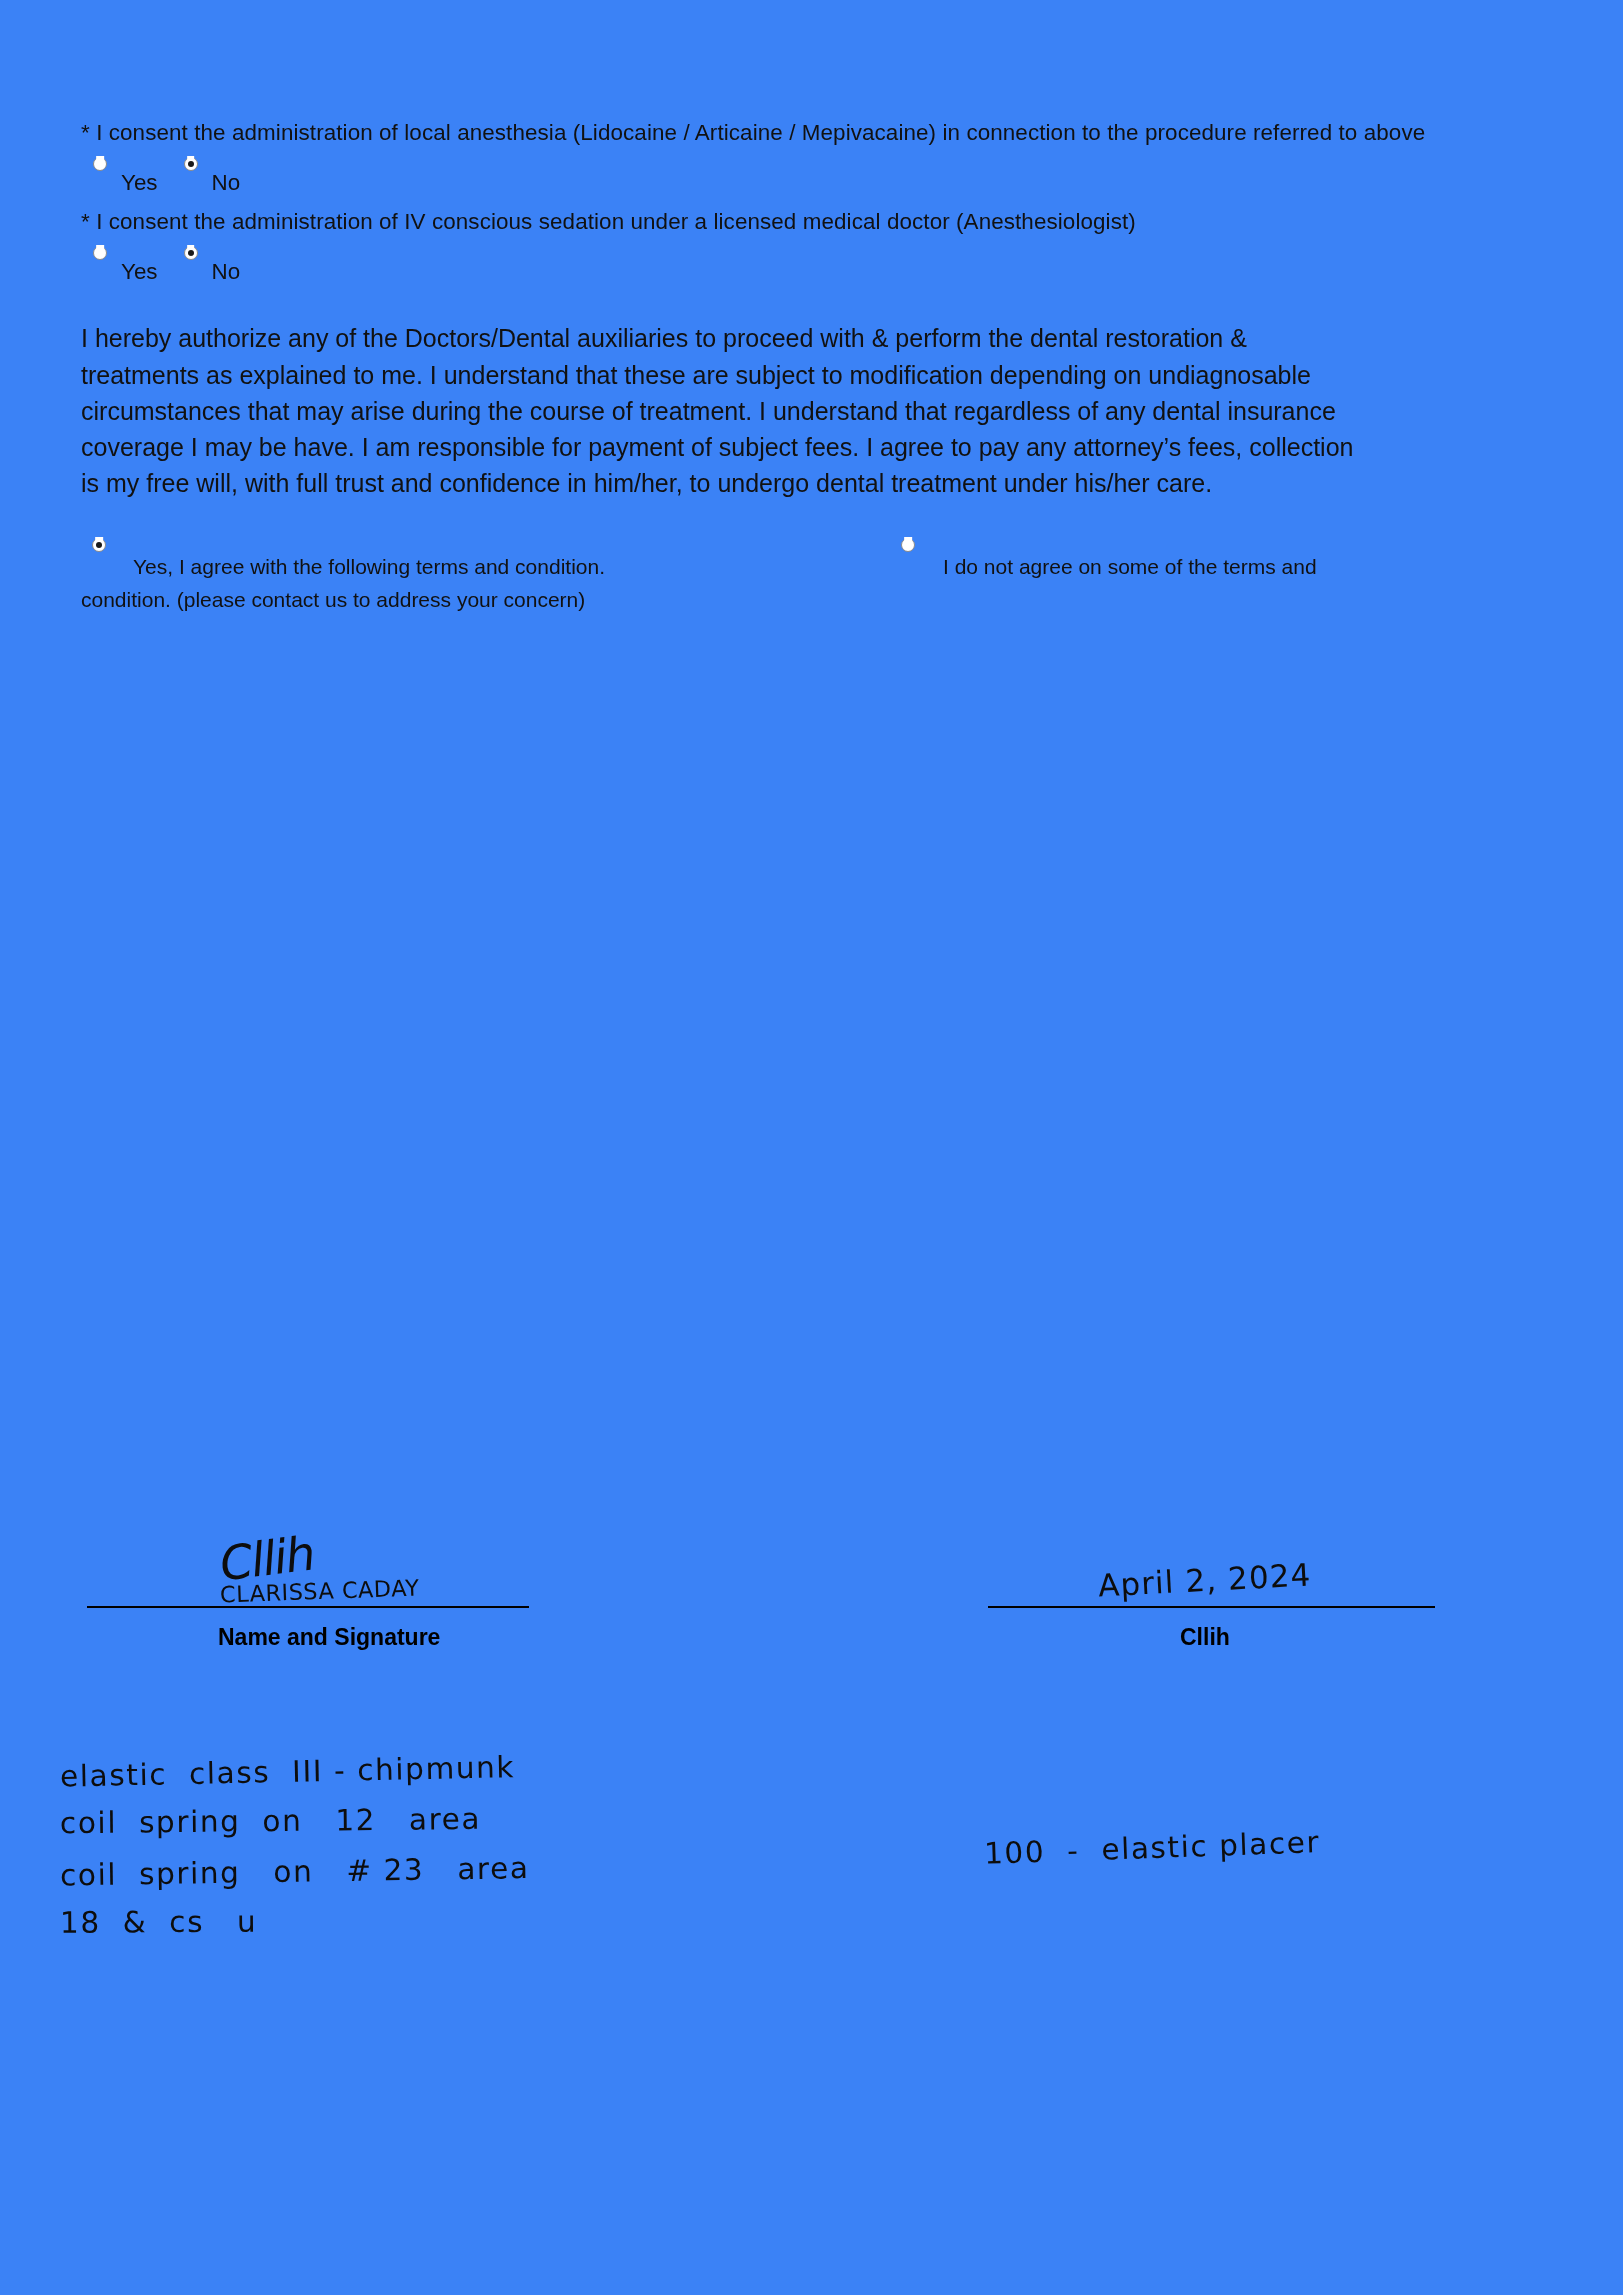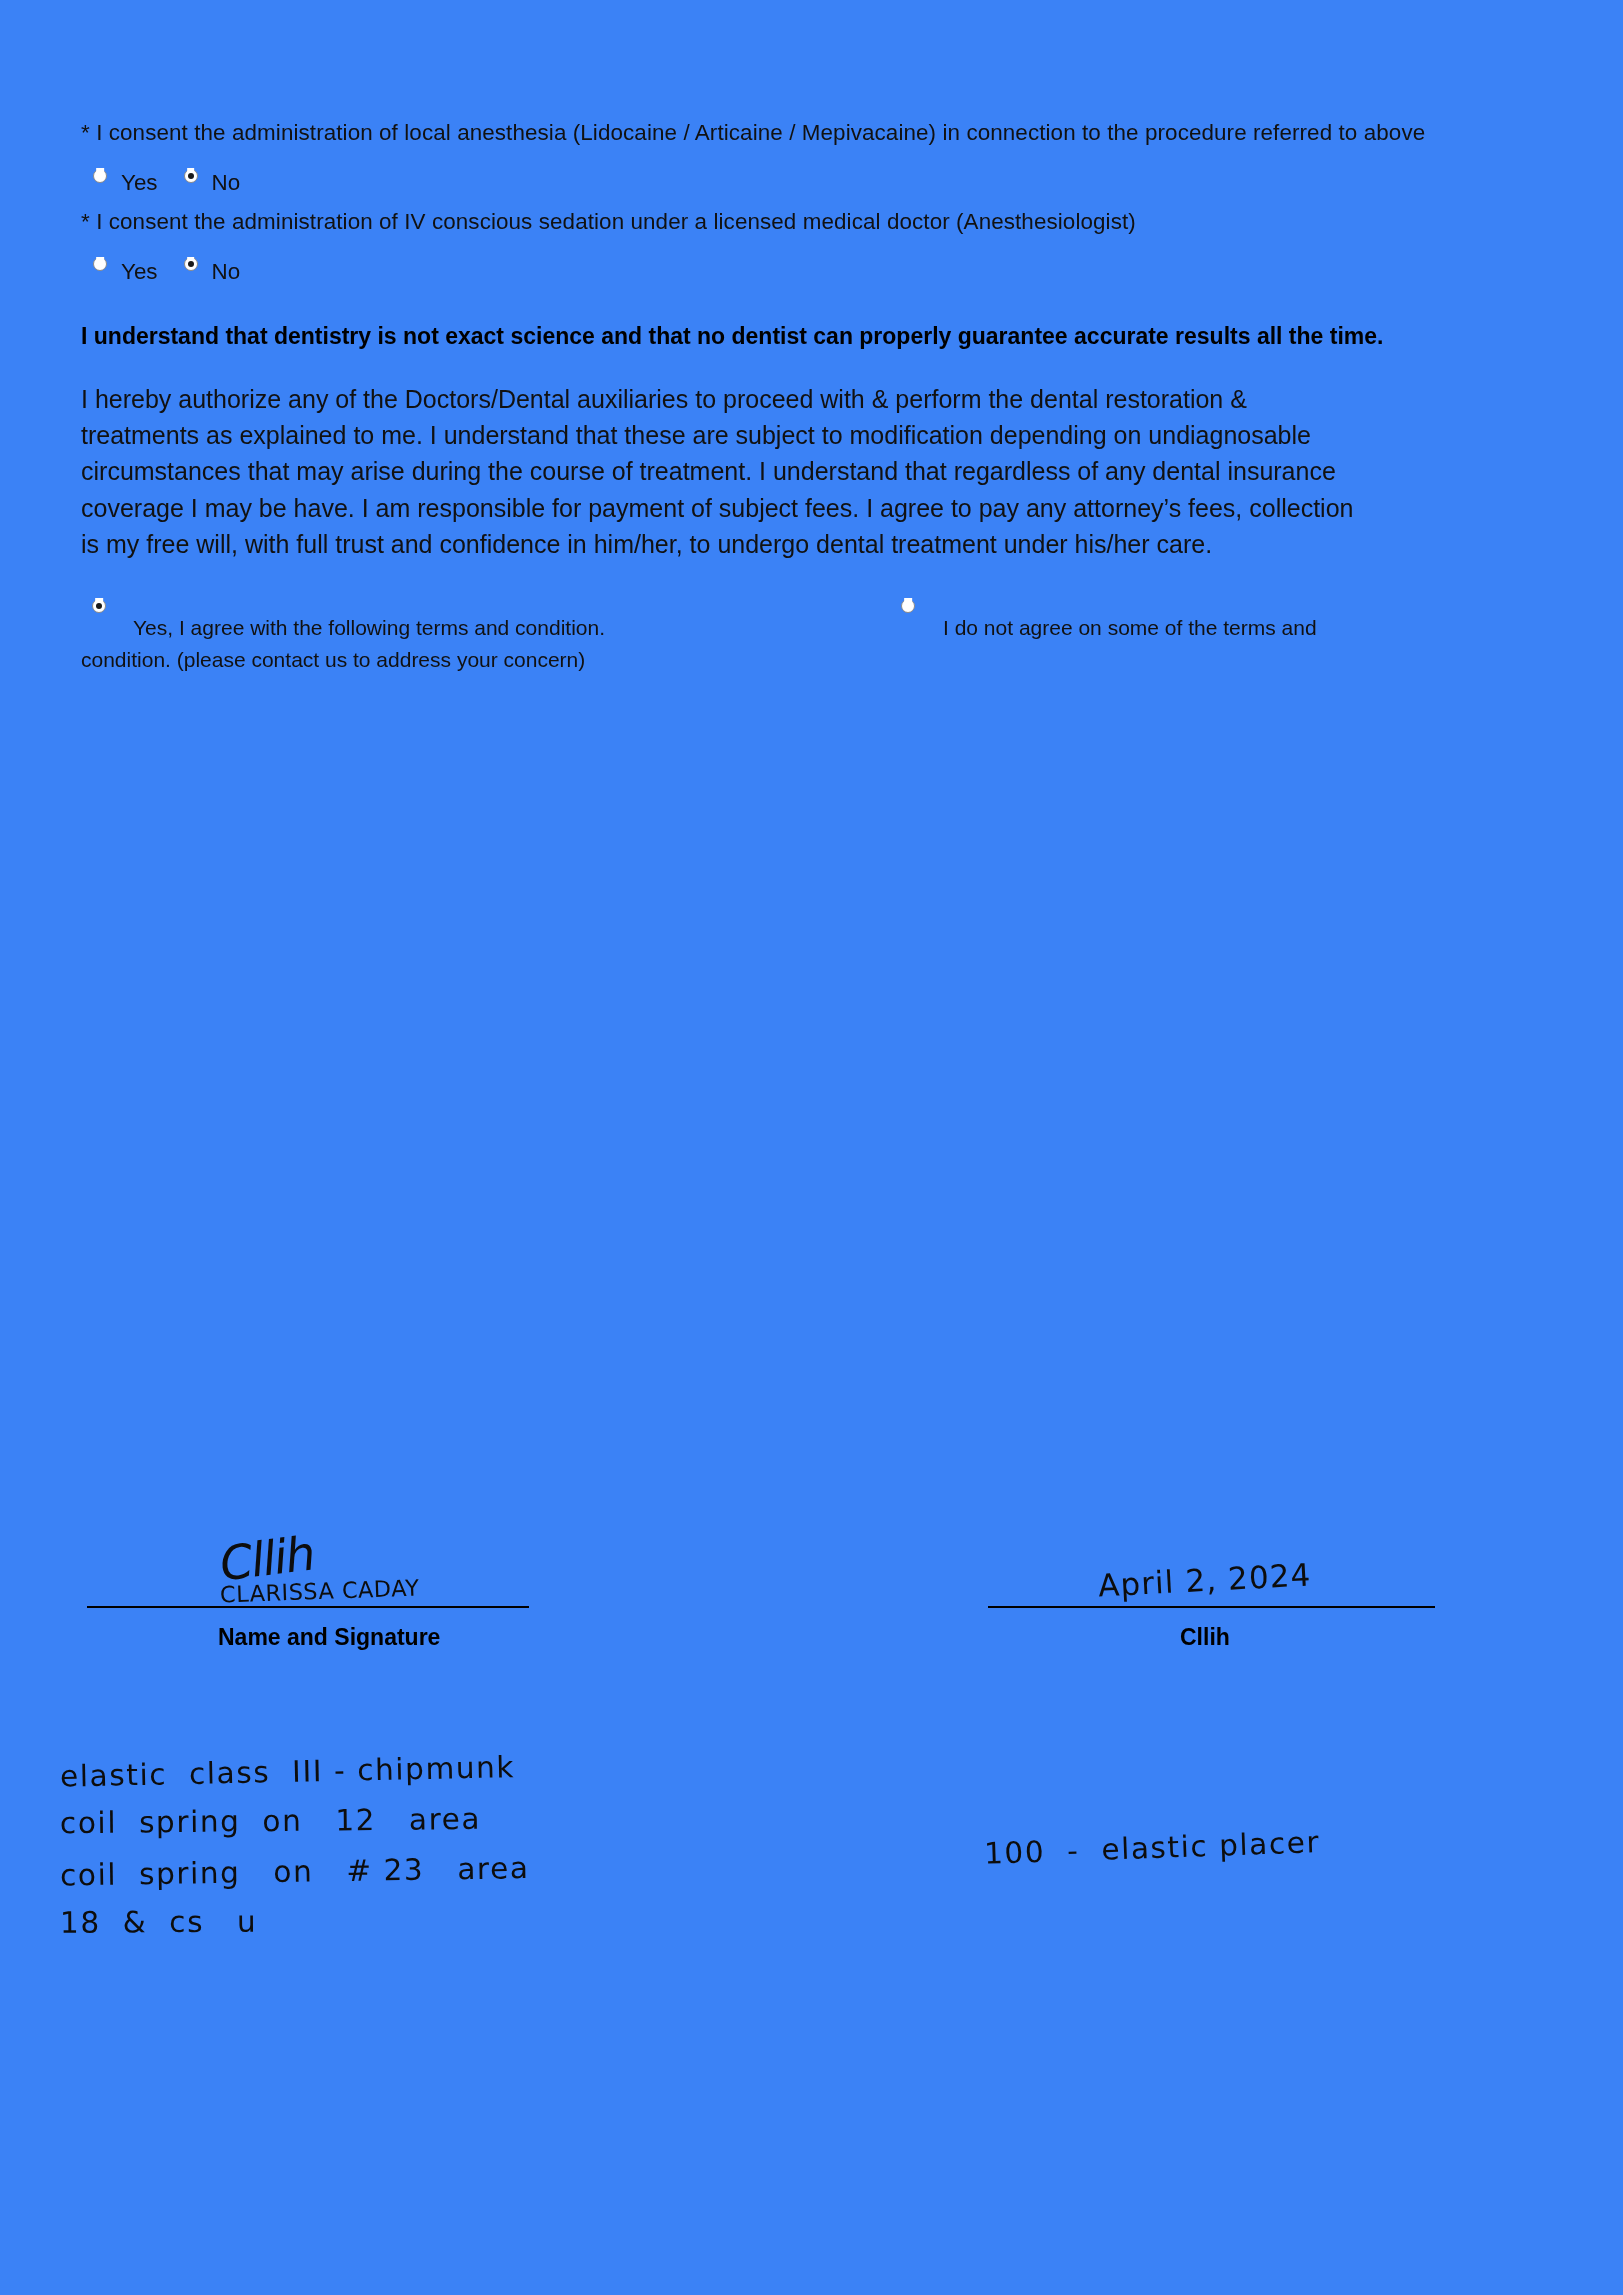--- a/index.html
+++ b/index.html
@@ -37,21 +37,21 @@
   .q-block { margin-bottom: 3.3px; }
 
   .radio-row {
     display: flex;
     align-items: flex-start;
     margin: 5.5px 0 0 12px;
     height: 50px;
   }
   .radio-item {
     display: flex;
-    align-items: center;
+    align-items: flex-start;
     margin-right: 26px;
   }
   .radio {
     width: 14px;
     height: 14px;
     border-radius: 50%;
     border: 1.1px solid #8a8a8a;
     position: relative;
     margin-top: 3.3px;
     background: #ffffff;
@@ -259,24 +259,20 @@
           <span class="radio"></span>
           <span class="radio-label">Yes</span>
         </div>
         <div class="radio-item">
           <span class="radio checked"></span>
           <span class="radio-label">No</span>
         </div>
       </div>
     </div>
 
-    <div class="bold-para">
-      <span class="line">I understand that dentistry is not exact science and that no dentist can properly guarantee accurate</span>
-      <span class="line">results all the time.</span>
-    </div>
 
     <div class="body-para">
       <span class="line">I hereby authorize any of the Doctors/Dental auxiliaries to proceed with &amp; perform the dental restoration &amp;</span>
       <span class="line">treatments as explained to me. I understand that these are subject to modification depending on undiagnosable</span>
       <span class="line">circumstances that may arise during the course of treatment. I understand that regardless of any dental insurance</span>
       <span class="line">coverage I may be have. I am responsible for payment of subject fees. I agree to pay any attorney’s fees, collection</span>
       <span class="line">is my free will, with full trust and confidence in him/her, to undergo dental treatment under his/her care.</span>
     </div>
 
     <div class="agree-row" style="height:98px;">

